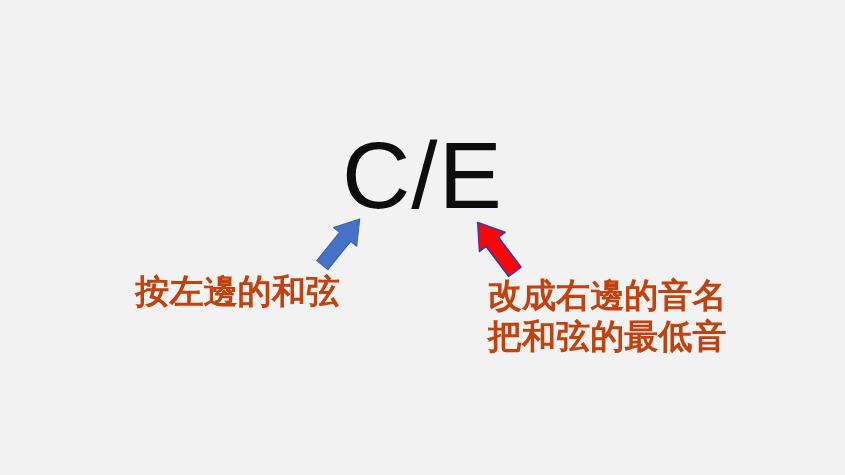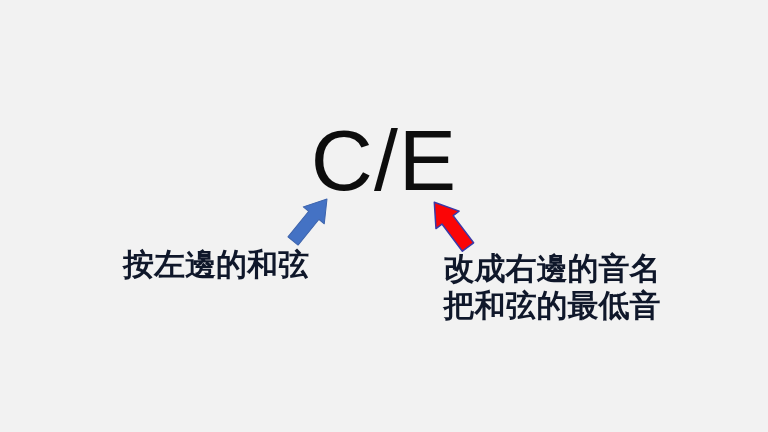--- a/index.html
+++ b/index.html
@@ -42,21 +42,21 @@
     height: 54px;
   }
   .arrow-red {
     left: 427px;
     top: 195px;
     width: 48px;
     height: 58px;
   }
   .annotation {
     position: absolute;
-    color: #0f172a;
+    color: #c2410c;
     font-weight: 700;
     font-size: 31px;
     line-height: 37px;
     white-space: nowrap;
   }
   .annotation-left {
     left: 120px;
     top: 246px;
     width: 192px;
     text-align: center;

